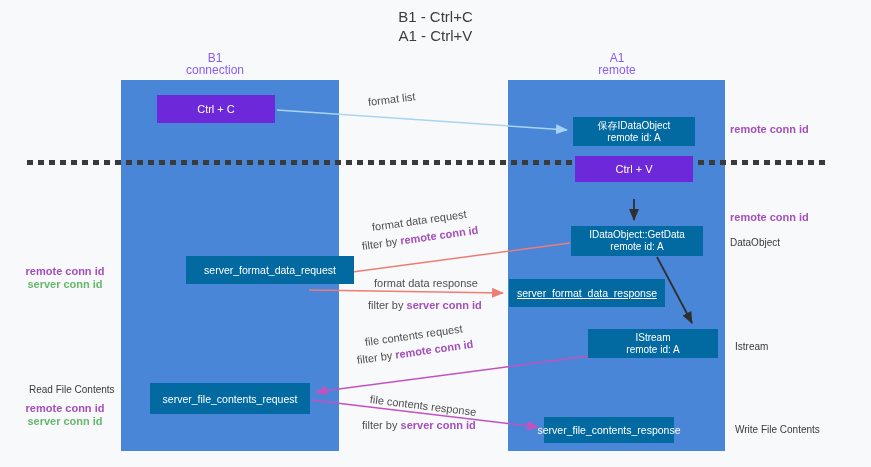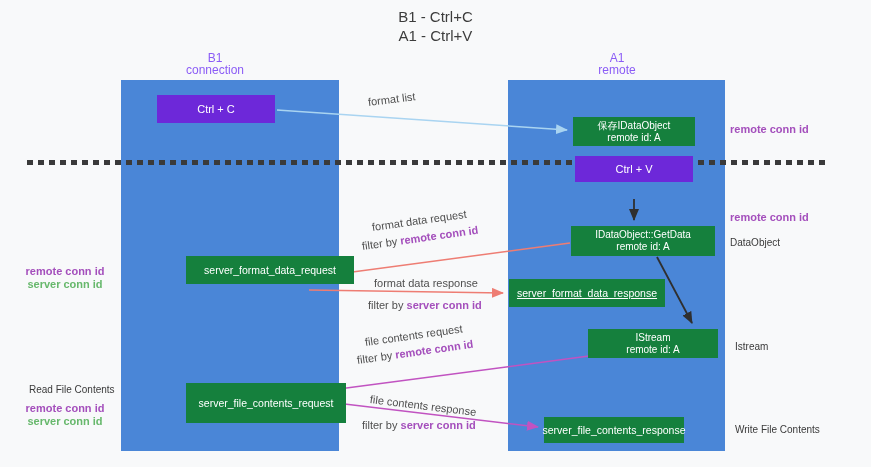--- a/index.html
+++ b/index.html
@@ -11,21 +11,21 @@
     border-radius:10px;
   }
   .abs{position:absolute;}
   .title{left:0;top:7px;width:871px;text-align:center;font-size:15px;line-height:19px;color:#3c3c3c;}
   .col-header{text-align:center;font-size:12px;line-height:12px;color:#8b5cf6;}
   .column{background:#4a86d7;}
   .node{
     display:flex;flex-direction:column;align-items:center;justify-content:center;
     color:#ffffff;font-size:10.5px;line-height:12px;text-align:center;
   }
-  .node.orange{background:#15803d;}
+  .node.orange{background:#0369a1;}
   .node.green{background:#6d28d9;font-size:11px;}
   .mid-label{font-size:11px;color:#4f4f4f;white-space:nowrap;transform-origin:left center;}
   .conn-purple{color:#a44fbc;font-weight:bold;}
   .conn-green{color:#67b86c;font-weight:bold;}
   .side-label{font-size:10px;color:#3a3a3a;white-space:nowrap;}
   .side-conn{font-size:11px;font-weight:bold;line-height:13px;white-space:nowrap;}
   .divider{
     left:27px;top:160px;width:803px;height:5px;
     background:repeating-linear-gradient(90deg,#3a3a3a 0 6px,transparent 6px 11px);
   }
@@ -85,43 +85,43 @@
 
   <div class="abs node orange" style="left:573px;top:117px;width:122px;height:29px;font-size:10px;">
     <div>保存IDataObject</div>
     <div>remote id: A</div>
   </div>
 
   <div class="abs node green" style="left:575px;top:156px;width:118px;height:26px;">
     <div>Ctrl + V</div>
   </div>
 
-  <div class="abs node orange" style="left:571px;top:226px;width:144px;height:30px;font-size:10px;">
+  <div class="abs node orange" style="left:571px;top:226px;width:132px;height:30px;font-size:10px;">
     <div>IDataObject::GetData</div>
     <div>remote id: A</div>
   </div>
 
   <div class="abs node orange" style="left:152px;top:256px;width:168px;height:28px;margin-left:34px;">
     <div>server_format_data_request</div>
   </div>
 
   <div class="abs node orange" style="left:509px;top:279px;width:156px;height:28px;text-decoration:underline;">
     <div>server_format_data_response</div>
   </div>
 
   <div class="abs node orange" style="left:588px;top:329px;width:130px;height:29px;font-size:10px;">
     <div>IStream</div>
     <div>remote id: A</div>
   </div>
 
-  <div class="abs node orange" style="left:150px;top:383px;width:160px;height:40px;margin-left:36px;">
+  <div class="abs node orange" style="left:150px;top:383px;width:160px;height:31px;">
     <div>server_file_contents_request</div>
   </div>
 
-  <div class="abs node orange" style="left:544px;top:417px;width:140px;height:26px;">
+  <div class="abs node orange" style="left:544px;top:417px;width:130px;height:26px;">
     <div>server_file_contents_response</div>
   </div>
 
   <div class="abs mid-label" style="left:368px;top:96px;transform:rotate(-7deg);">format list</div>
 
   <div class="abs mid-label" style="left:372px;top:221px;transform:rotate(-8deg);">format data request</div>
   <div class="abs mid-label" style="left:362px;top:240px;transform:rotate(-8deg);"><span>filter by </span><span class="conn-purple">remote conn id</span></div>
 
   <div class="abs mid-label" style="left:374px;top:277px;">format data response</div>
   <div class="abs mid-label" style="left:368px;top:299px;"><span>filter by </span><span class="conn-purple">server conn id</span></div>

